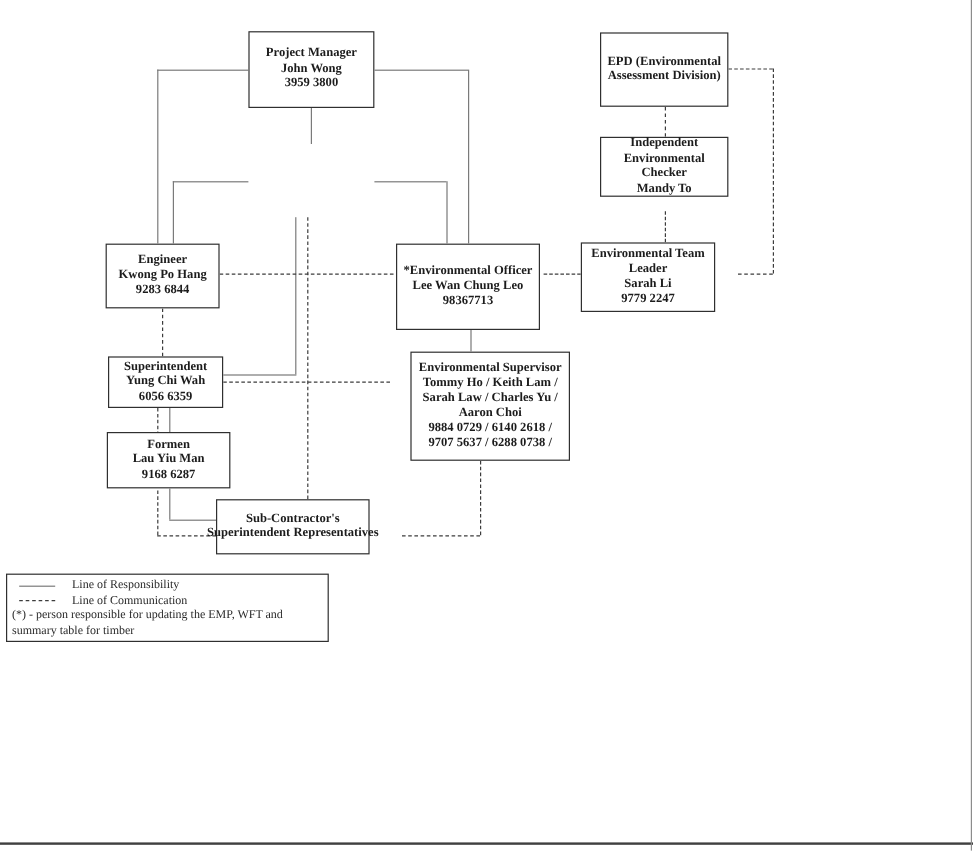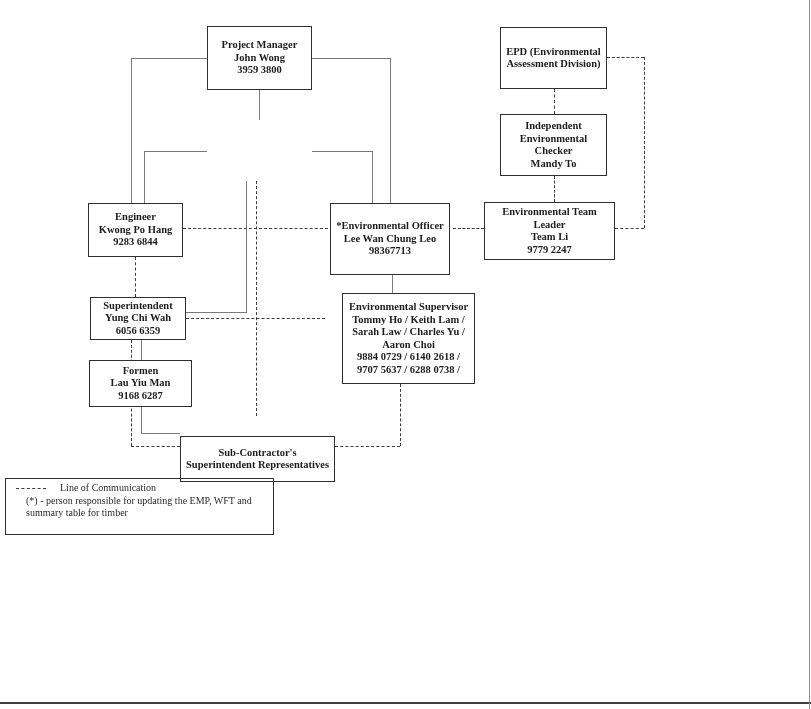--- a/index.html
+++ b/index.html
@@ -22,21 +22,21 @@
        box-sizing:border-box;}
   .bl{white-space:nowrap;}
   
   .legend{position:absolute;left:5px;top:478px;width:269px;height:57px;border:1px solid var(--box_border);
           box-sizing:border-box;color:#2a2a2a;font-size:10px;line-height:12.5px;padding:3px 4px 0 4px;}
   .lg-row{display:flex;align-items:center;}
   .sw{display:inline-block;width:30px;margin:0 14px 0 6px;}
   .sw-solid{border-top:1px solid var(--line_solid);height:0;}
   .sw-dash{border-top:1px dashed var(--line_dashed);height:0;}
   .lg-label{white-space:nowrap;}
-  .lg-note{white-space:nowrap;margin-left:16px;}
+  .lg-note{white-space:nowrap;}
   
   .pb-bottom{position:absolute;left:0;top:702px;width:811px;height:2px;background:var(--page_border_bottom);}
   .pb-right{position:absolute;left:809px;top:0;width:1px;height:709px;background:var(--page_border_right);}
 </style>
 </head>
 <body>
 
 <div class="page">
 
   <div class="cn sv" style="left:259px;top:90px;height:30px"></div>
@@ -87,31 +87,31 @@
     <div class="bl">*Environmental Officer</div>
     <div class="bl">Lee Wan Chung Leo</div>
     <div class="bl">98367713</div>
   </div>
 
   <div class="box" style="left:500px;top:27px;width:107px;height:62px">
     <div class="bl">EPD (Environmental</div>
     <div class="bl">Assessment Division)</div>
   </div>
 
-  <div class="box" style="left:500px;top:114px;width:107px;height:62px">
+  <div class="box" style="left:500px;top:114px;width:107px;height:50px">
     <div class="bl">Independent</div>
     <div class="bl">Environmental</div>
     <div class="bl">Checker</div>
     <div class="bl">Mandy To</div>
   </div>
 
-  <div class="box" style="left:484px;top:202px;width:131px;height:58px">
+  <div class="box" style="left:484px;top:202px;width:112px;height:58px">
     <div class="bl">Environmental Team</div>
     <div class="bl">Leader</div>
-    <div class="bl">Team Li</div>
+    <div class="bl">Sarah Li</div>
     <div class="bl">9779 2247</div>
   </div>
 
   <div class="box" style="left:90px;top:297px;width:96px;height:43px">
     <div class="bl">Superintendent</div>
     <div class="bl">Yung Chi Wah</div>
     <div class="bl">6056 6359</div>
   </div>
 
   <div class="box" style="left:342px;top:293px;width:133px;height:91px">
@@ -122,26 +122,30 @@
     <div class="bl">9884 0729 / 6140 2618 /</div>
     <div class="bl">9707 5637 / 6288 0738 /</div>
   </div>
 
   <div class="box" style="left:89px;top:360px;width:103px;height:47px">
     <div class="bl">Formen</div>
     <div class="bl">Lau Yiu Man</div>
     <div class="bl">9168 6287</div>
   </div>
 
-  <div class="box" style="left:180px;top:436px;width:155px;height:46px">
+  <div class="box" style="left:180px;top:416px;width:128px;height:46px">
     <div class="bl">Sub-Contractor's</div>
     <div class="bl">Superintendent Representatives</div>
   </div>
 
   <div class="legend">
+    <div class="lg-row">
+      <span class="sw sw-solid"></span>
+      <span class="lg-label">Line of Responsibility</span>
+    </div>
     <div class="lg-row">
       <span class="sw sw-dash"></span>
       <span class="lg-label">Line of Communication</span>
     </div>
     <div class="lg-note">(*) - person responsible for updating the EMP, WFT and</div>
     <div class="lg-note">summary table for timber</div>
   </div>
 
   <div class="pb-bottom"></div>
   <div class="pb-right"></div>

